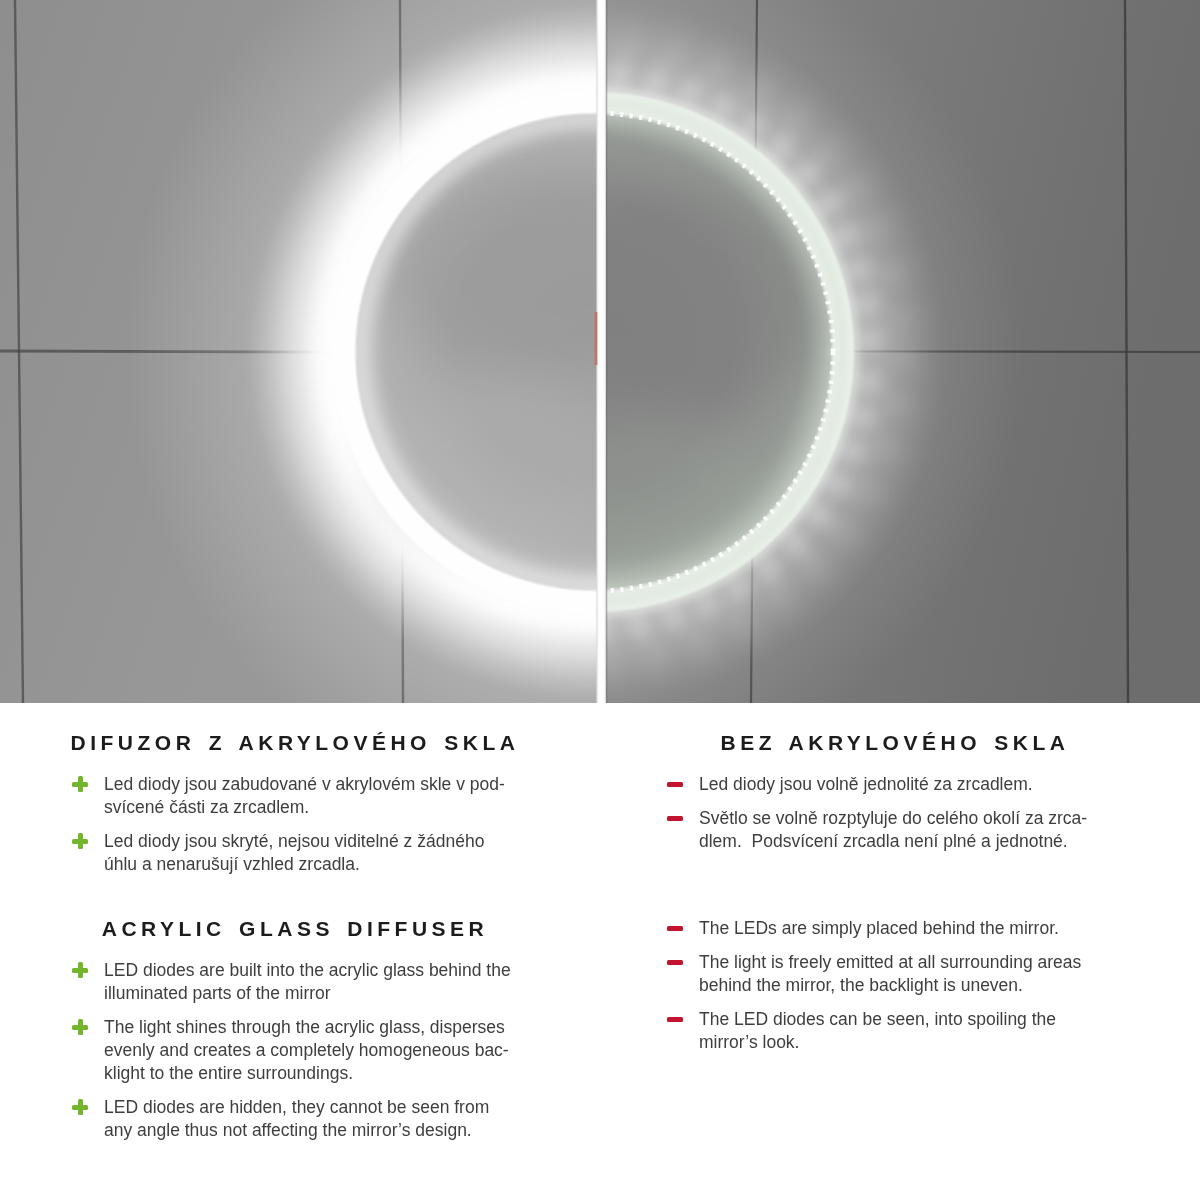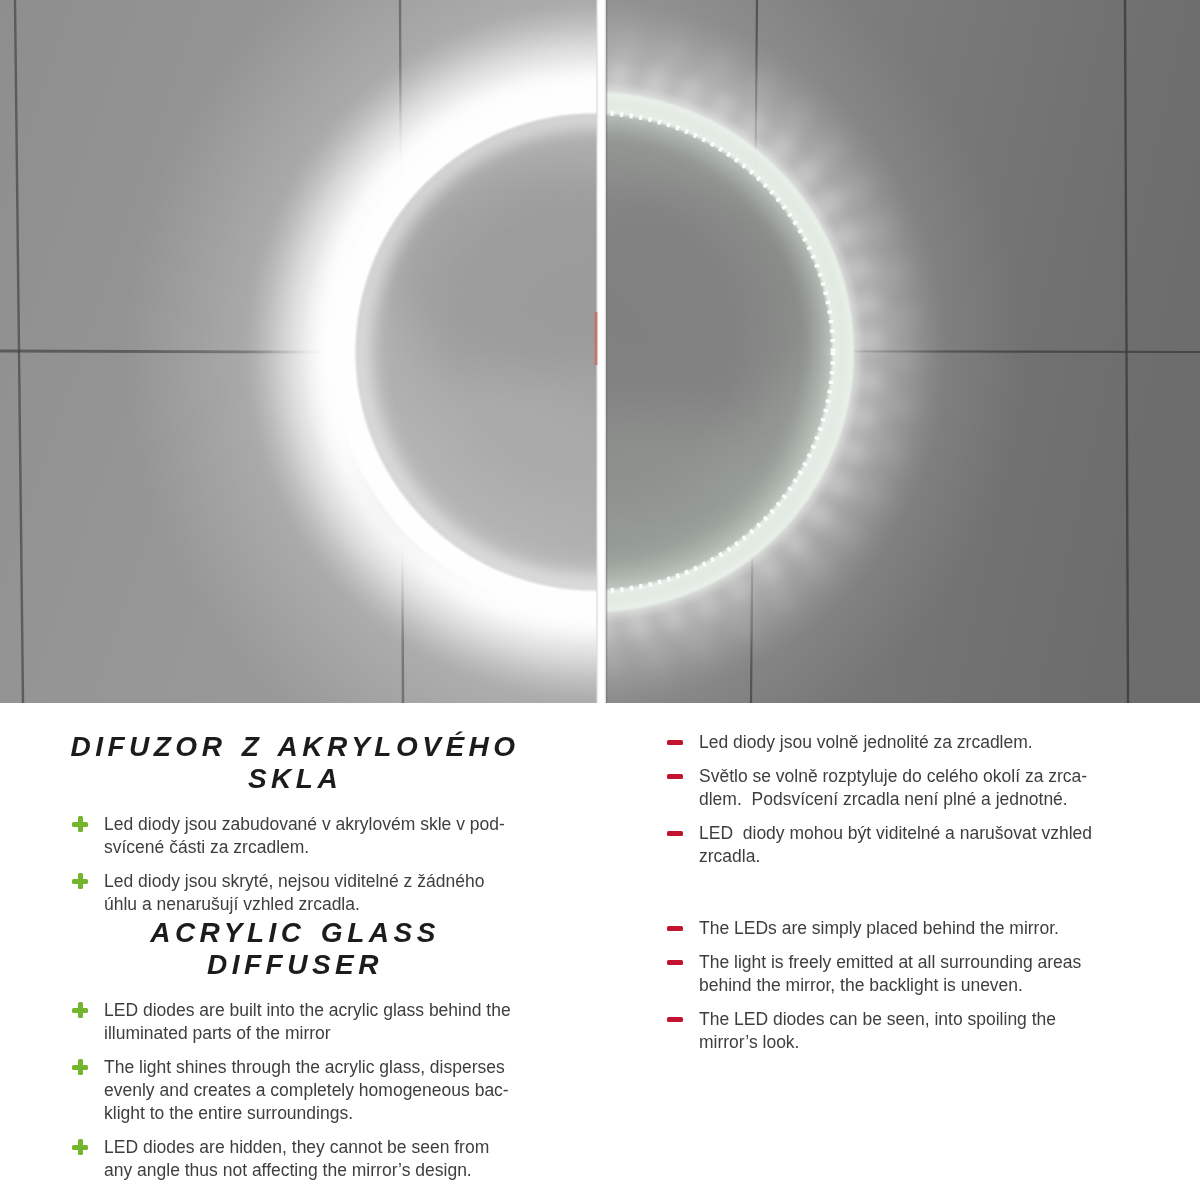--- a/index.html
+++ b/index.html
@@ -15,27 +15,26 @@
 
   
   .block{position:absolute;}
   .col-left{left:60px;width:470px;}
   .col-right{left:655px;width:480px;}
   .block-cs{top:731px;}
   .block-en{top:917px;}
 
   .title{
     margin:0 0 18px 0;
-    font-size:28px;
+    font-size:21px;
     font-weight:700;
     letter-spacing:4.5px;
     word-spacing:3px;
     text-align:center;
     color:var(--title-color,#1c1c1c);
-    font-style:italic;
   }
   .points{list-style:none;margin:0;padding:0 0 0 12px;}
   .point{display:flex;align-items:flex-start;gap:16px;margin:0 0 11px 0;}
   .point-text{
     flex:1;
     white-space:pre-line;
     font-size:17.5px;
     line-height:23px;
     color:var(--body-color,#3e3e3e);
   }
@@ -181,34 +180,30 @@
       </li>
       <li class="point">
         <span class="icon plus-icon"></span>
         <span class="point-text">Led diody jsou skryté, nejsou viditelné z žádného
 úhlu a nenarušují vzhled zrcadla.</span>
       </li>
     </ul>
   </section>
 
   <section class="block col-right block-cs">
+    <h2 class="title">BEZ AKRYLOVÉHO SKLA</h2>
     <ul class="points">
       <li class="point">
         <span class="icon minus-icon"></span>
         <span class="point-text">Led diody jsou volně jednolité za zrcadlem.</span>
       </li>
       <li class="point">
         <span class="icon minus-icon"></span>
         <span class="point-text">Světlo se volně rozptyluje do celého okolí za zrca-
 dlem.&nbsp; Podsvícení zrcadla není plné a jednotné.</span>
-      </li>
-      <li class="point">
-        <span class="icon minus-icon"></span>
-        <span class="point-text">LED&nbsp; diody mohou být viditelné a narušovat vzhled
-zrcadla.</span>
       </li>
     </ul>
   </section>
 
   <section class="block col-left block-en">
     <h2 class="title">ACRYLIC GLASS DIFFUSER</h2>
     <ul class="points">
       <li class="point">
         <span class="icon plus-icon"></span>
         <span class="point-text">LED diodes are built into the acrylic glass behind the

